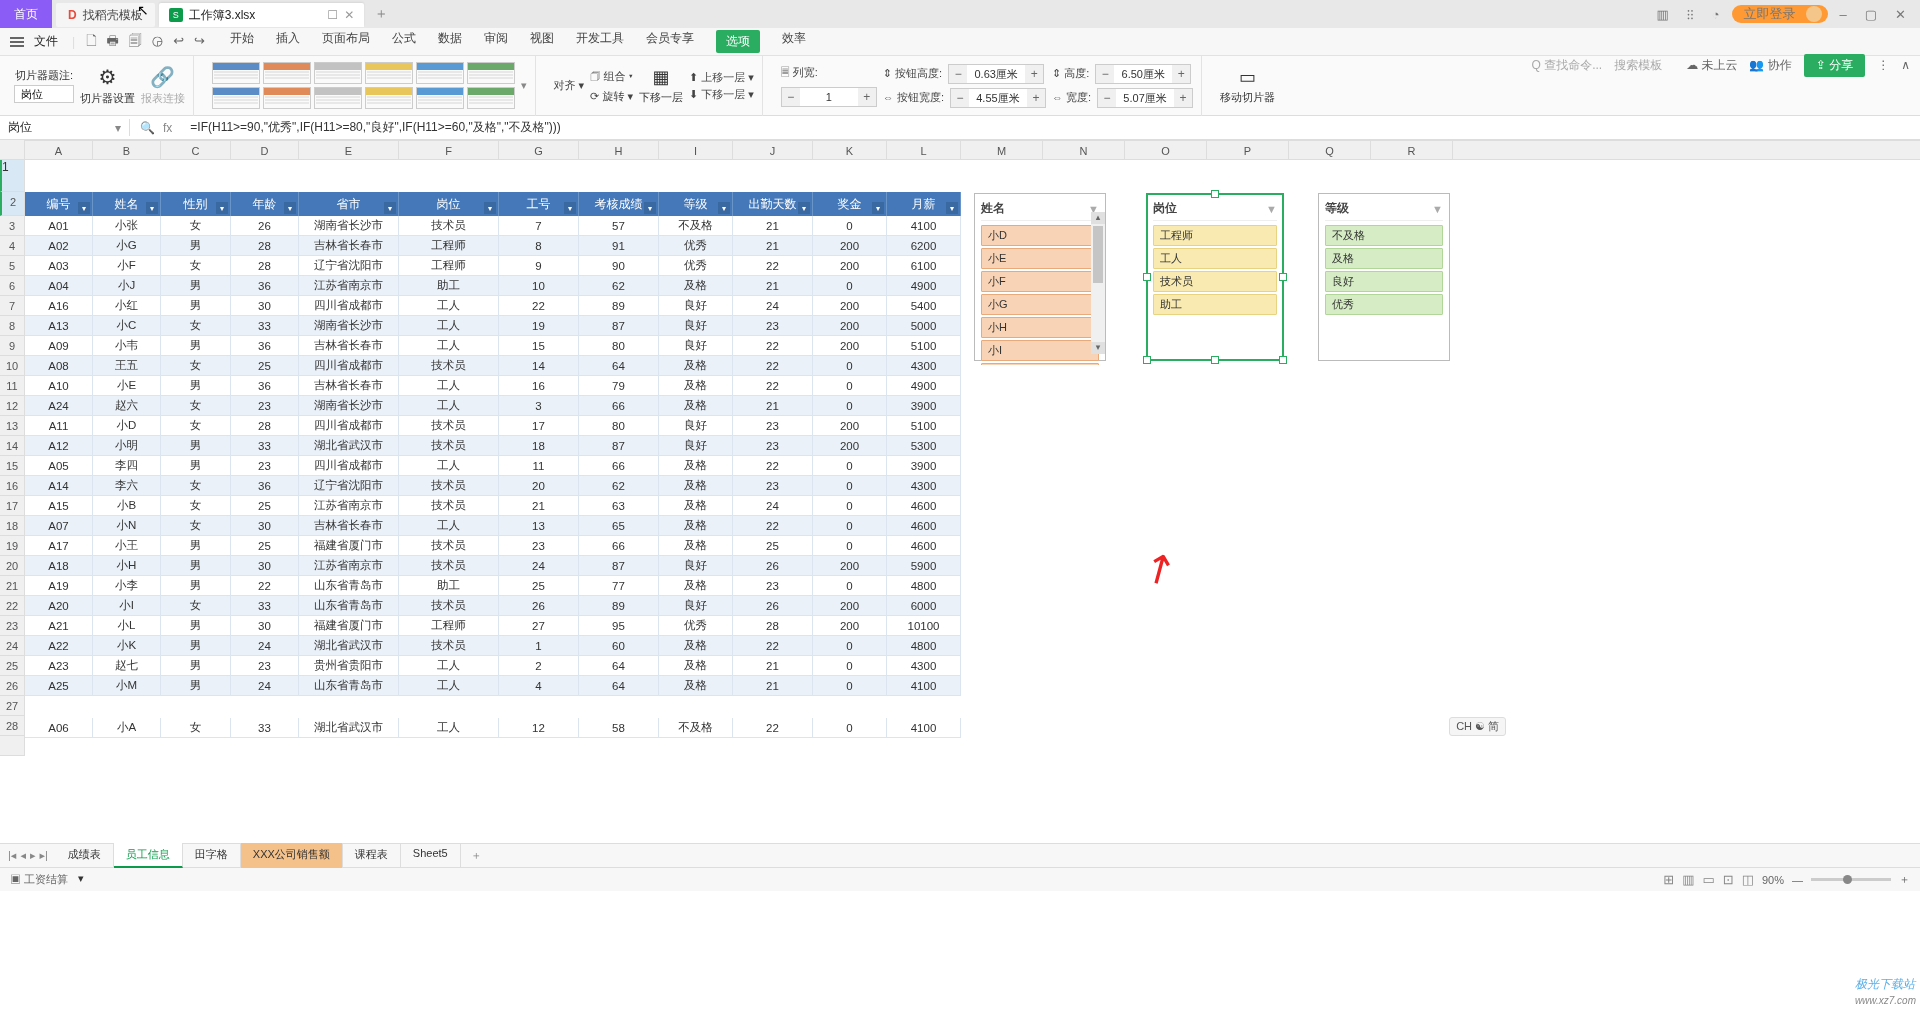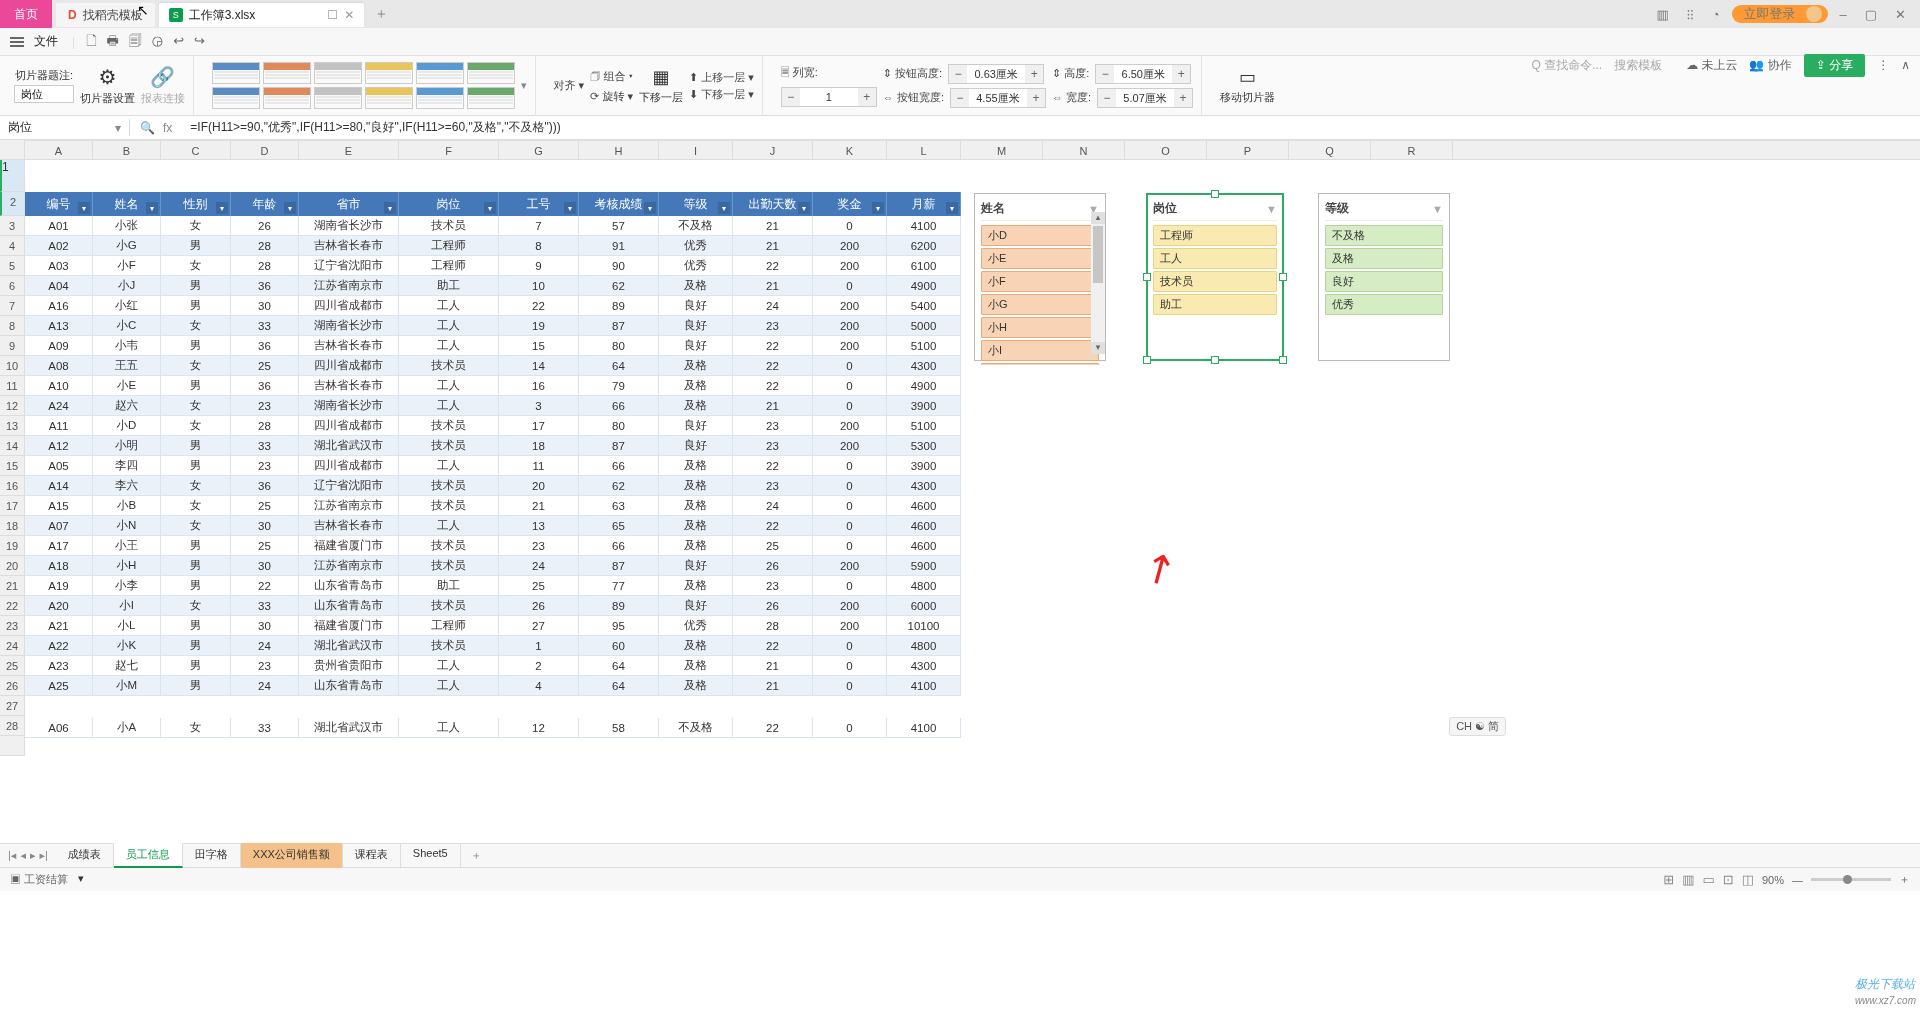--- a/index.html
+++ b/index.html
@@ -1,18 +1,18 @@
 <!DOCTYPE html>
 <html><head>
 <meta charset="utf-8">
 <style>
 * { margin:0; padding:0; box-sizing:border-box; font-family:"Microsoft YaHei",sans-serif; }
 body { background:#fff; font-size:12px; color:#333; overflow:hidden; }
 .titlebar { height:28px; background:#e8e8e8; display:flex; align-items:center; }
-.tab-home { background:#ec4899; color:#fff; height:28px; padding:12px 14px; display:flex; align-items:center; font-size:12px;text-align:right; }
+.tab-home { background:#8b5cf6; color:#fff; height:28px; padding:12px 14px; display:flex; align-items:center; font-size:12px;text-align:right; }
 .tab-tpl { background:#f5f5f5; height:24px; margin:2px 0 0 4px; padding:0 12px; display:flex; align-items:center; gap:6px; color:#444; border-radius:2px; }
 .tab-tpl .ic { color:#e74c3c; font-weight:bold; }
 .tab-doc { background:#fff; height:24px; margin:2px 0 0 4px; padding:0 10px; display:flex; align-items:center; gap:6px; border-radius:2px 2px 0 0; font-size:12px; color:#222; box-shadow:0 -1px 2px rgba(0,0,0,.08); }
 .tab-doc .ic { width:14px; height:14px; background:#0b9b4a; border-radius:2px; color:#fff; font-size:9px; display:flex; align-items:center; justify-content:center; }
 .tab-doc .x, .tab-doc .sq { color:#999; font-size:12px; }
 .plus { color:#888; margin-left:10px; font-size:14px; }
 .wincontrols { margin-left:auto; display:flex; align-items:center; gap:6px; padding-right:8px; }
 .wincontrols span { color:#777; font-size:13px; padding:0 6px; }
 .login-btn { background:#ff9933; color:#fff; border-radius:12px; padding:3px 10px; font-size:11px; display:flex; align-items:center; gap:4px; }
 .login-btn .av { width:16px; height:16px; border-radius:50%; background:#f5c68a; }
@@ -129,20 +129,33 @@
   <div class="tb-left">
     <div class="ham">
         <span></span>
         <span></span>
         <span></span>
       </div>
     <span class="file-lbl">文件</span>
     <span style="color:#ddd">|</span>
     <span class="qat" id="qat"><span>🗋</span><span>🖶</span><span>🗐</span><span>◶</span><span>↩</span><span>↪</span></span>
   </div>
+  <div class="menutabs" id="menutabs">
+      <span class="">开始</span>
+      <span class="">插入</span>
+      <span class="">页面布局</span>
+      <span class="">公式</span>
+      <span class="">数据</span>
+      <span class="">审阅</span>
+      <span class="">视图</span>
+      <span class="">开发工具</span>
+      <span class="">会员专享</span>
+      <span class="active">选项</span>
+      <span class="">效率</span>
+    </div>
   <div class="tb-right">
     <span class="search-box">Q 查找命令...</span>
     <span class="search-box">搜索模板</span>
     <span style="flex:1"></span>
     <span>☁ 未上云</span>
     <span>👥 协作</span>
     <span class="share-btn">⇪ 分享</span>
     <span>⋮</span>
     <span>∧</span>
   </div>

